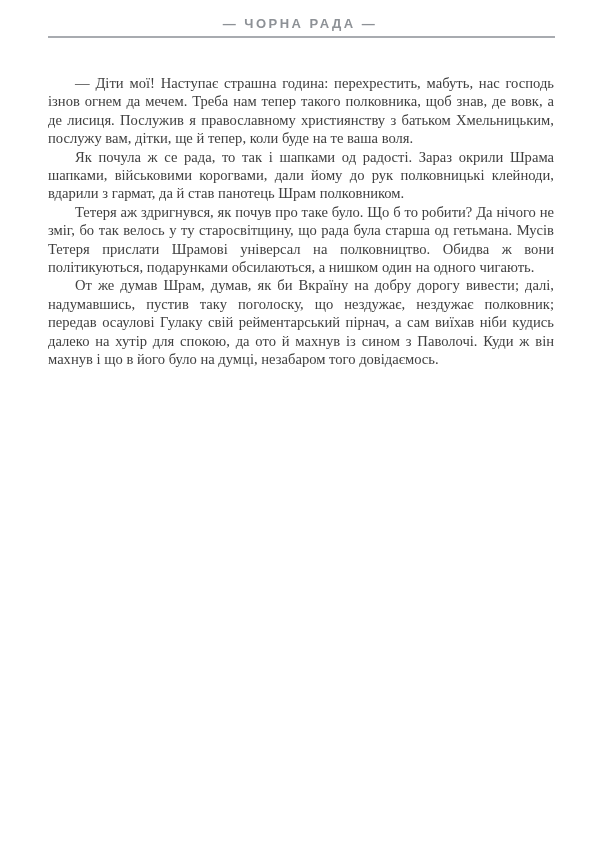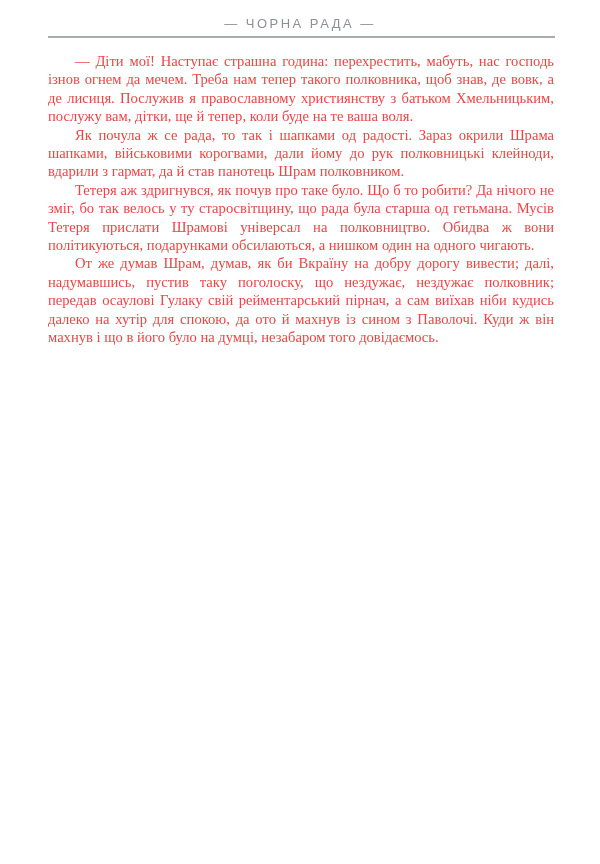--- a/index.html
+++ b/index.html
@@ -16,37 +16,37 @@
     font-family: "Liberation Serif", serif;
   }
   .page-header {
     padding-top: 14px;
     text-align: center;
   }
   .running-title {
     display: inline-block;
     font-family: "Liberation Sans", sans-serif;
     font-size: 13px;
-    font-weight: 400;
+    font-weight: 700;
     letter-spacing: 2.5px;
     color: #8d9196;
     line-height: 16px;
     white-space: nowrap;
   }
   .header-rule {
     height: 2px;
     background: #a8abb0;
     margin: 4px 45px 0 48px;
     border: none;
   }
   .page-body {
-    padding: 14px 46px 0 48px;
+    padding: 36px 46px 0 48px;
     font-size: 14.6px;
     line-height: 18.4px;
-    color: #ef4444;
+    color: #404040;
     text-align: justify;
     text-justify: inter-word;
   }
   .page-body p {
     margin: 0;
     padding: 0;
     text-indent: 27px;
   }
 </style>
 </head>

